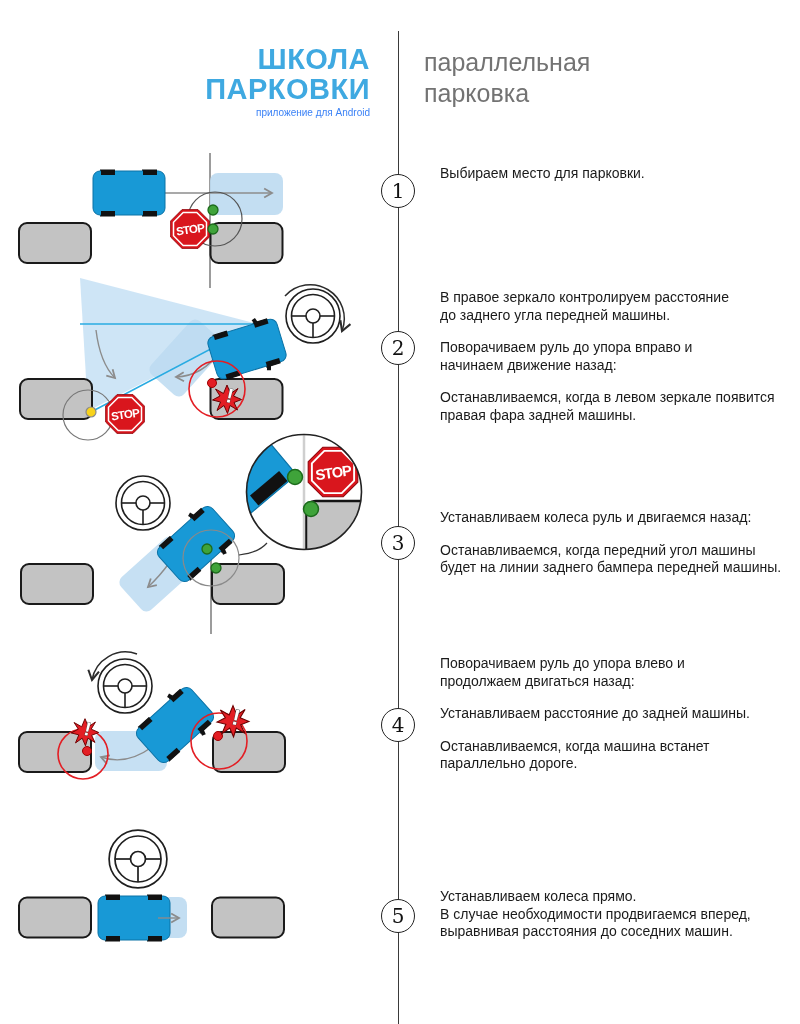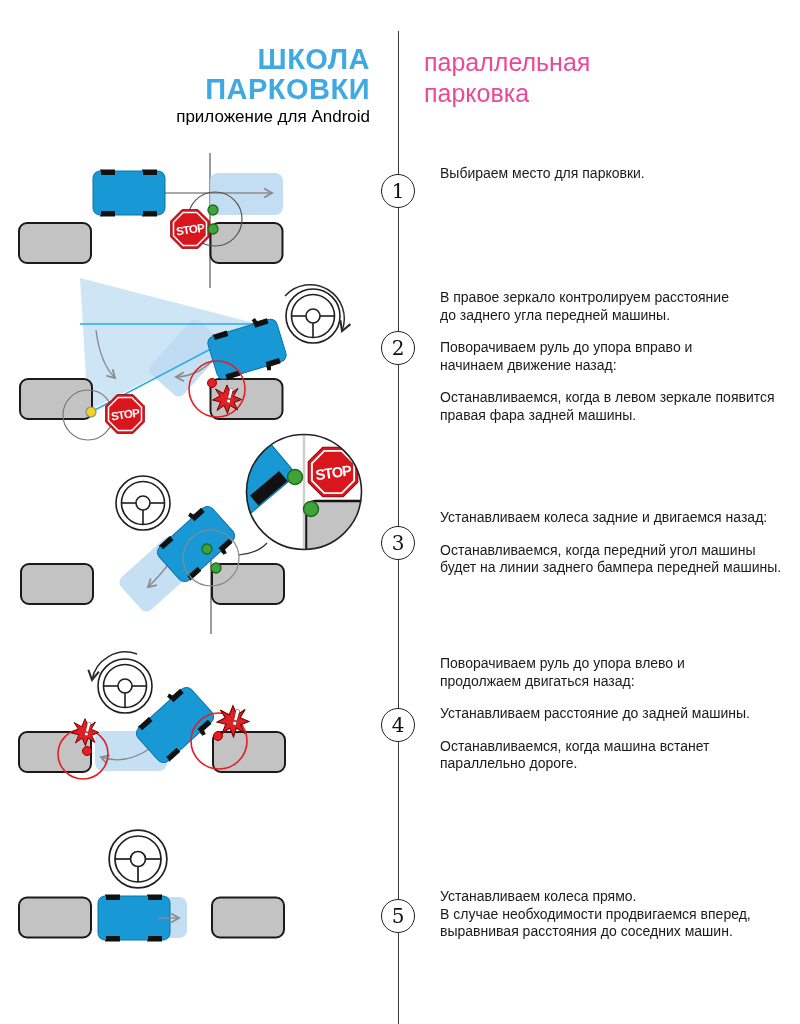--- a/index.html
+++ b/index.html
@@ -2,22 +2,22 @@
 <html><head>
 <meta charset="utf-8">
 <style>
   html,body{margin:0;padding:0;}
   .page{position:relative;width:800px;height:1024px;background:#ffffff;overflow:hidden;
         font-family:"Liberation Sans",sans-serif;color:#1a1a1a;margin-top:31px;}
   .diagrams{position:absolute;left:0;top:0;width:800px;height:1024px;}
   .divider{position:absolute;left:398px;top:0;width:1px;height:1017px;background:#3a3a3a;}
   .brand{position:absolute;right:430px;top:13px;text-align:right;}
   .brand-title{font-size:29px;font-weight:bold;line-height:30px;color:#3FA9E1;white-space:pre-line;letter-spacing:.5px;}
-  .brand-sub{font-size:17px;color:#000000;margin-top:3px;}
-  .topic{position:absolute;left:424px;top:16px;font-size:25px;line-height:31px;color:#ec4899;white-space:pre-line;}
+  .brand-sub{font-size:10px;color:#3b82f6;margin-top:3px;}
+  .topic{position:absolute;left:424px;top:16px;font-size:25px;line-height:31px;color:#737373;white-space:pre-line;}
   .step{position:absolute;left:0;width:800px;}
   .step-num{position:absolute;left:381px;width:32px;height:32px;border:1.6px solid #222;border-radius:50%;
             background:#fff;text-align:center;line-height:32px;font-size:20px;
             font-family:"DejaVu Serif",serif;color:#111;}
   .step-text{position:absolute;left:440px;width:350px;}
   .step-text p{margin:0 0 15px 0;font-size:14px;line-height:17.5px;white-space:pre-line;}
   .footer-link{position:absolute;right:8px;top:992px;font-size:14px;color:#29ABE2;text-decoration:none;}
 </style>
 </head>
 <body>
@@ -194,21 +194,21 @@
       <p>Поворачиваем руль до упора вправо и
 начинаем движение назад:</p>
       <p>Останавливаемся, когда в левом зеркале появится
 правая фара задней машины.</p>
     </div>
   </section>
 
   <section class="step" style="top:478px">
     <div class="step-num" style="top:17px">3</div>
     <div class="step-text">
-      <p>Устанавливаем колеса задние и двигаемся назад:</p>
+      <p>Устанавливаем колеса руль и двигаемся назад:</p>
       <p>Останавливаемся, когда передний угол машины
 будет на линии заднего бампера передней машины.</p>
     </div>
   </section>
 
   <section class="step" style="top:624px">
     <div class="step-num" style="top:53px">4</div>
     <div class="step-text">
       <p>Поворачиваем руль до упора влево и
 продолжаем двигаться назад:</p>

